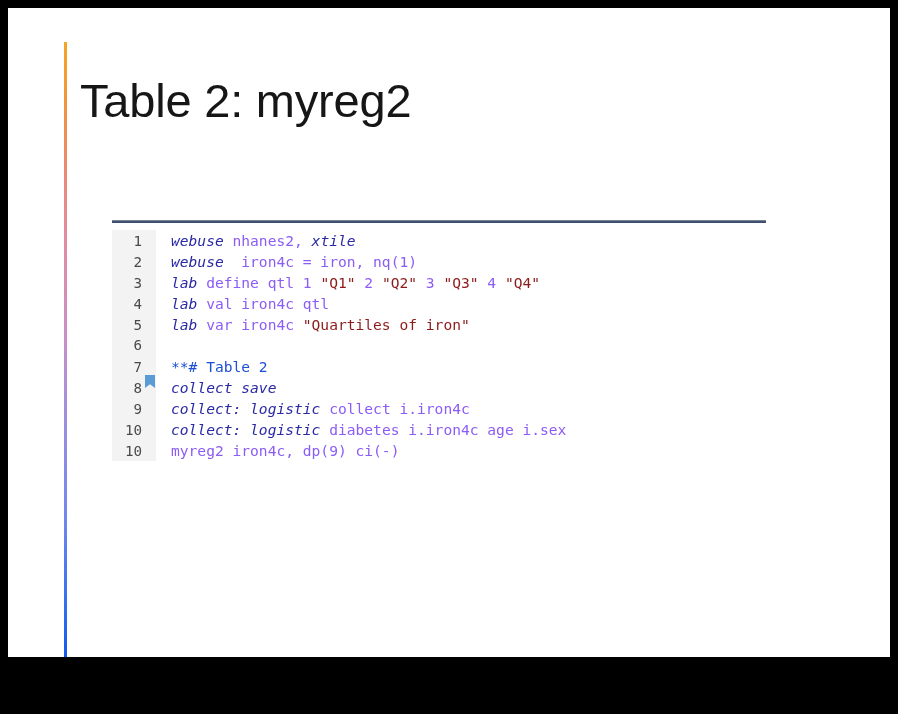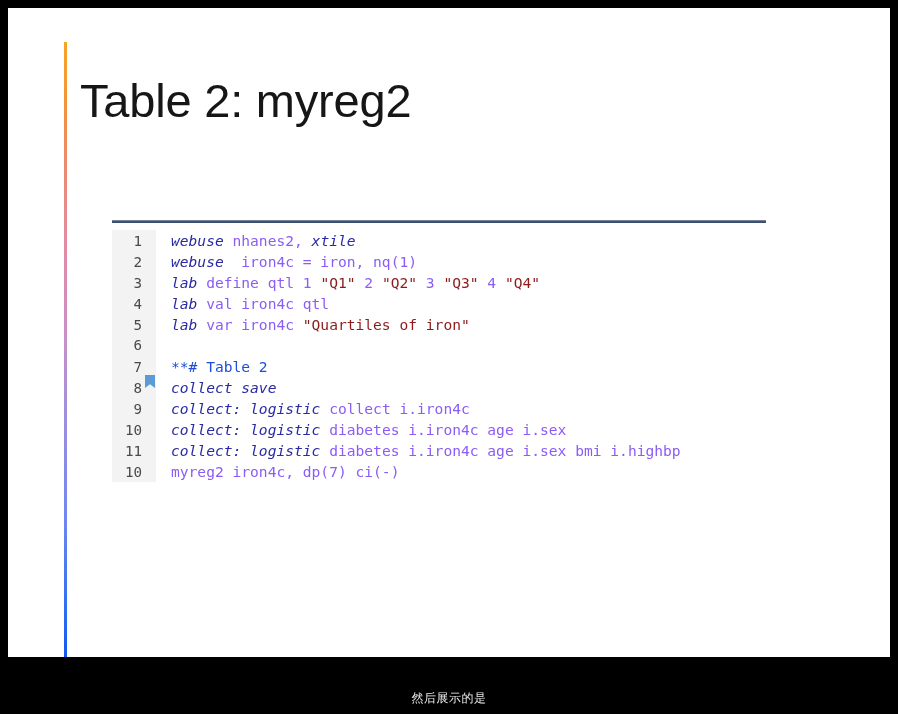--- a/index.html
+++ b/index.html
@@ -167,23 +167,21 @@
             <div class="code-line"><span class="line-no">1</span><span class="marker-cell"></span><span class="code-text"><span class="tok-kw">webuse</span><span class="tok-txt"> nhanes2, </span><span class="tok-kw">xtile</span></span></div>
             <div class="code-line"><span class="line-no">2</span><span class="marker-cell"></span><span class="code-text"><span class="tok-kw">webuse</span><span class="tok-txt">  iron4c = iron, nq(1)</span></span></div>
             <div class="code-line"><span class="line-no">3</span><span class="marker-cell"></span><span class="code-text"><span class="tok-kw">lab</span><span class="tok-txt"> define qtl 1 </span><span class="tok-str">"Q1"</span><span class="tok-txt"> 2 </span><span class="tok-str">"Q2"</span><span class="tok-txt"> 3 </span><span class="tok-str">"Q3"</span><span class="tok-txt"> 4 </span><span class="tok-str">"Q4"</span></span></div>
             <div class="code-line"><span class="line-no">4</span><span class="marker-cell"></span><span class="code-text"><span class="tok-kw">lab</span><span class="tok-txt"> val iron4c qtl</span></span></div>
             <div class="code-line"><span class="line-no">5</span><span class="marker-cell"></span><span class="code-text"><span class="tok-kw">lab</span><span class="tok-txt"> var iron4c </span><span class="tok-str">"Quartiles of iron"</span></span></div>
             <div class="code-line"><span class="line-no">6</span><span class="marker-cell"></span><span class="code-text"></span></div>
             <div class="code-line"><span class="line-no">7</span><span class="marker-cell"><span class="bookmark-icon"></span></span><span class="code-text"><span class="tok-com">**# Table 2</span></span></div>
             <div class="code-line"><span class="line-no">8</span><span class="marker-cell"></span><span class="code-text"><span class="tok-kw">collect save</span></span></div>
             <div class="code-line"><span class="line-no">9</span><span class="marker-cell"></span><span class="code-text"><span class="tok-kw">collect: logistic</span><span class="tok-txt"> collect i.iron4c</span></span></div>
             <div class="code-line"><span class="line-no">10</span><span class="marker-cell"></span><span class="code-text"><span class="tok-kw">collect: logistic</span><span class="tok-txt"> diabetes i.iron4c age i.sex</span></span></div>
-            <div class="code-line"><span class="line-no">11</span><span class="marker-cell"></span><span class="code-text"><span class="tok-kw">collect: logistic</span><span class="tok-txt"> diabetes i.iron4c age i.sex bmi i.highbp</span></span></div>
-            <div class="code-line"><span class="line-no">10</span><span class="marker-cell"></span><span class="code-text"><span class="tok-txt">myreg2 iron4c, dp(7) ci(-)</span></span></div>
+            <div class="code-line"><span class="line-no">10</span><span class="marker-cell"></span><span class="code-text"><span class="tok-txt">myreg2 iron4c, dp(9) ci(-)</span></span></div>
           </div>
       </div>
     </div>
 
   </div>
 
-  <div id="caption">然后展示的是</div>
 
 </div>
 
 </body></html>

